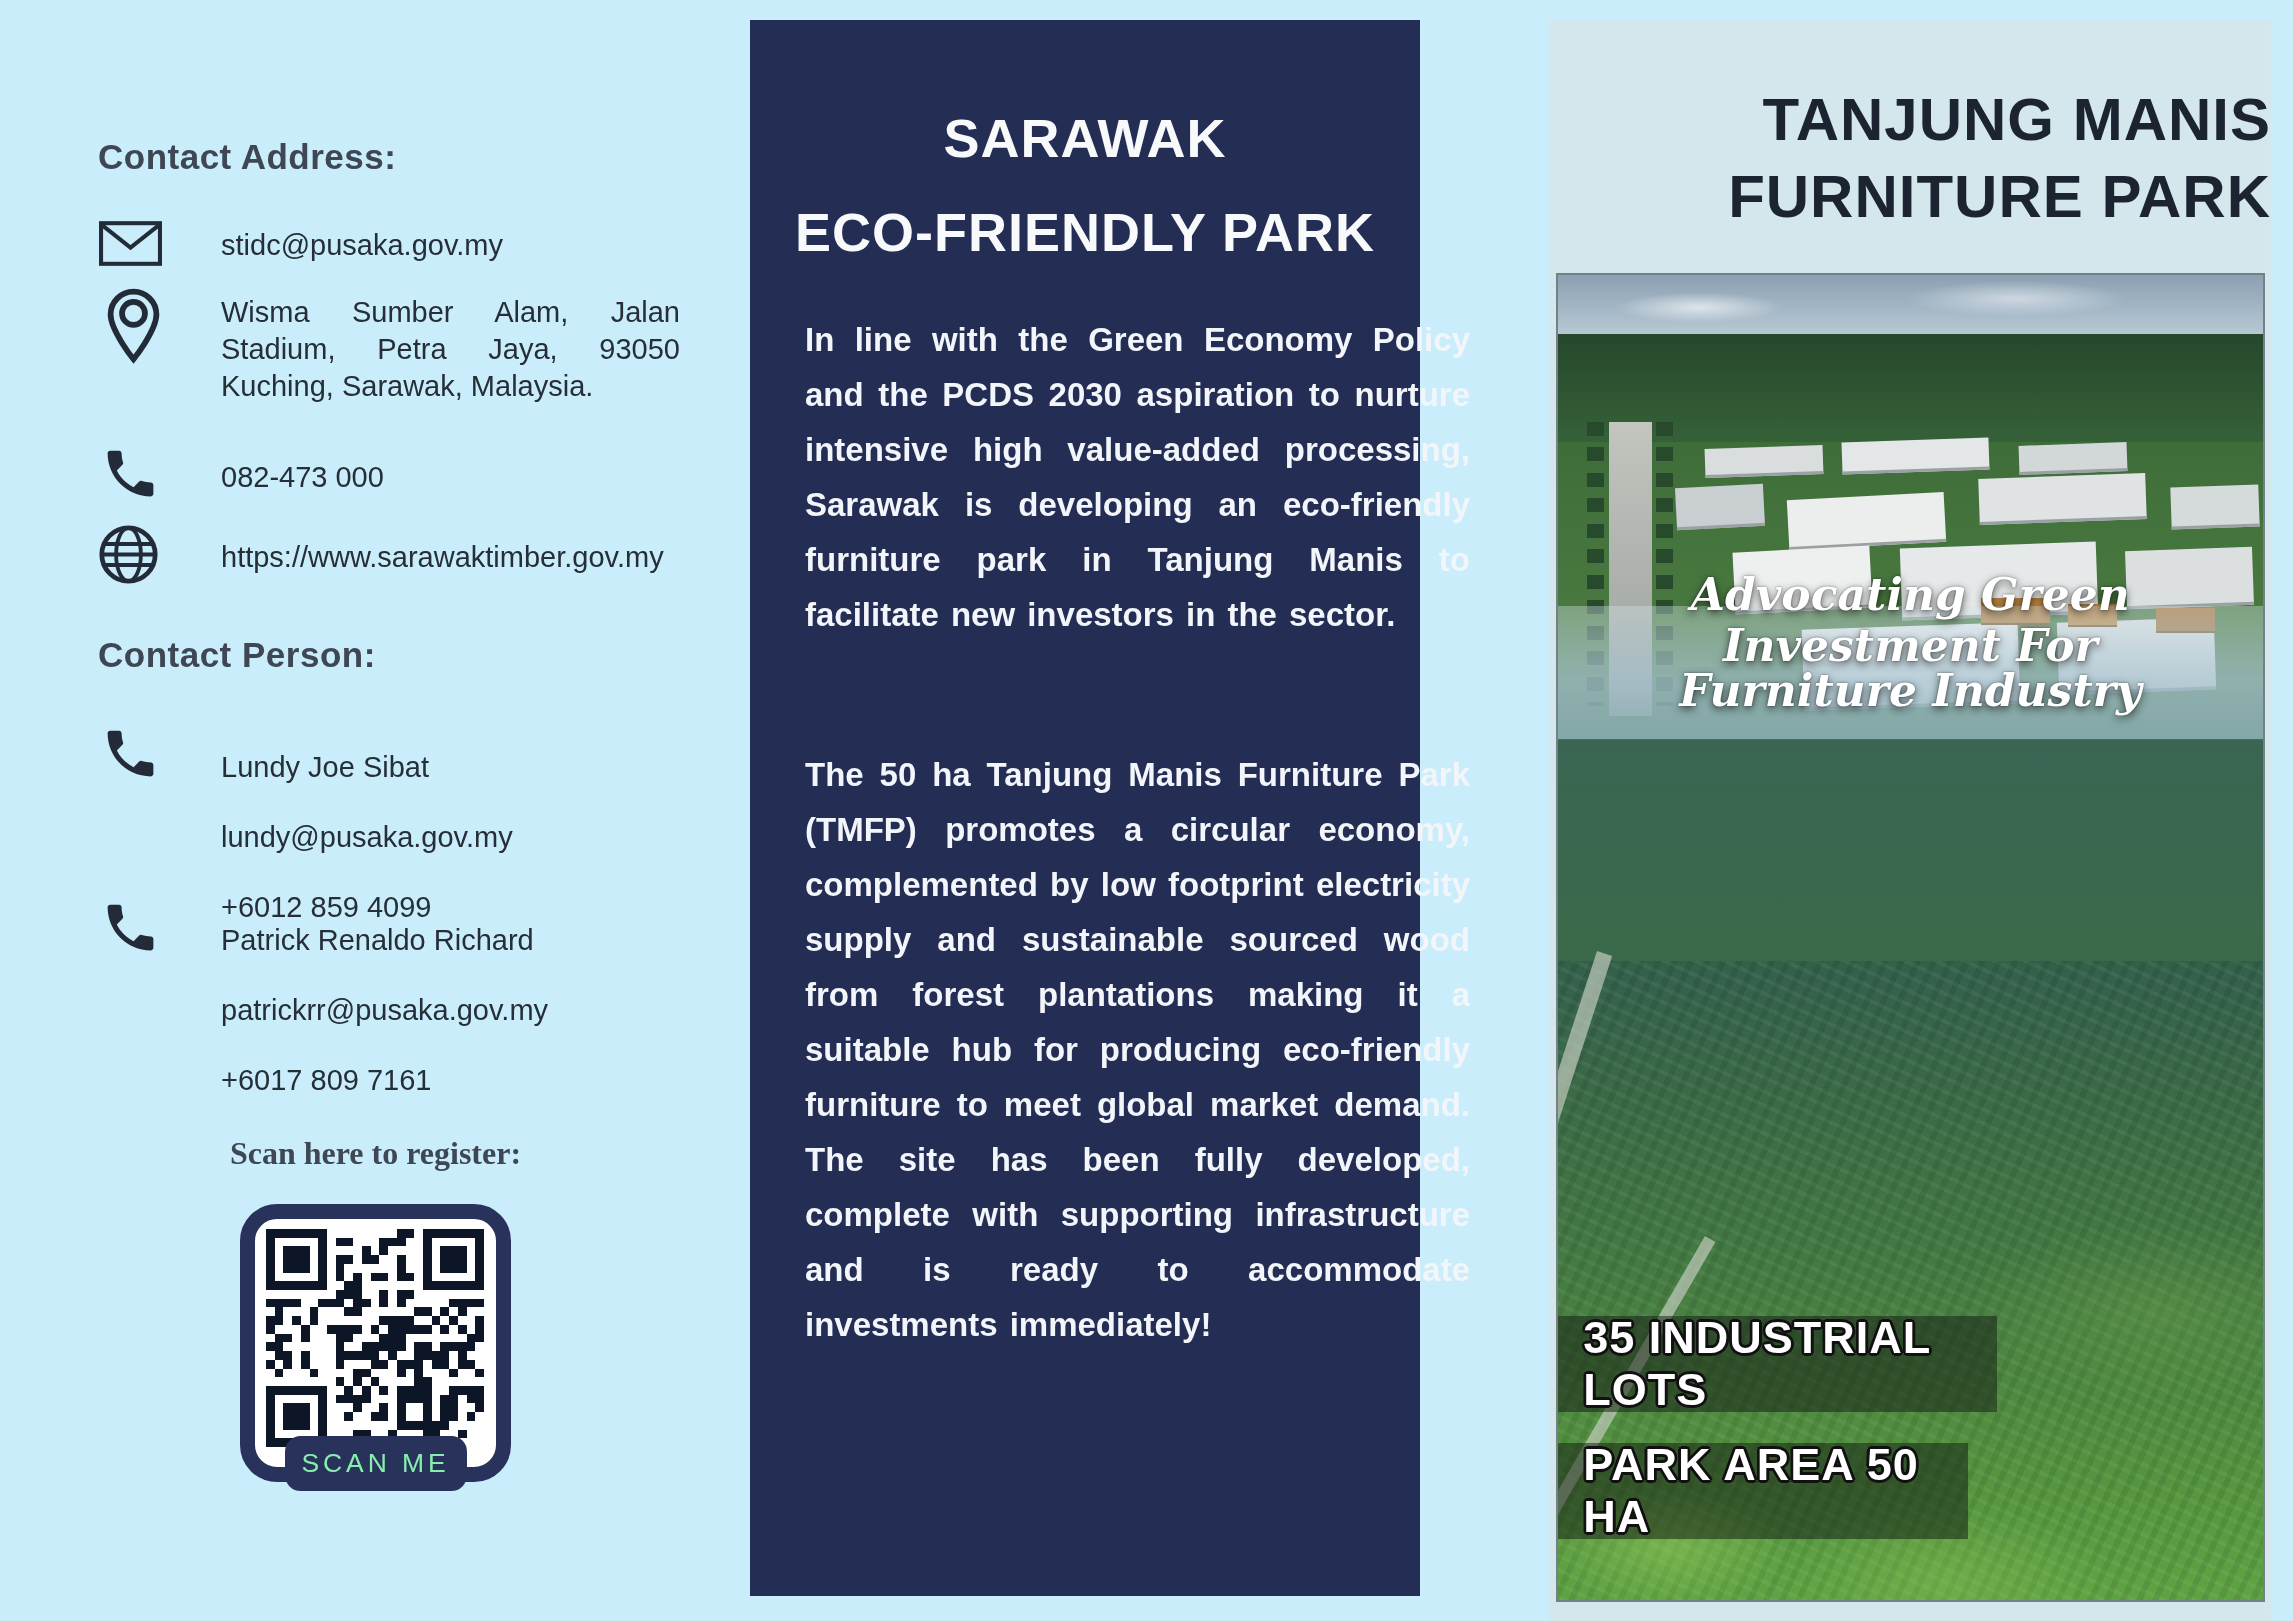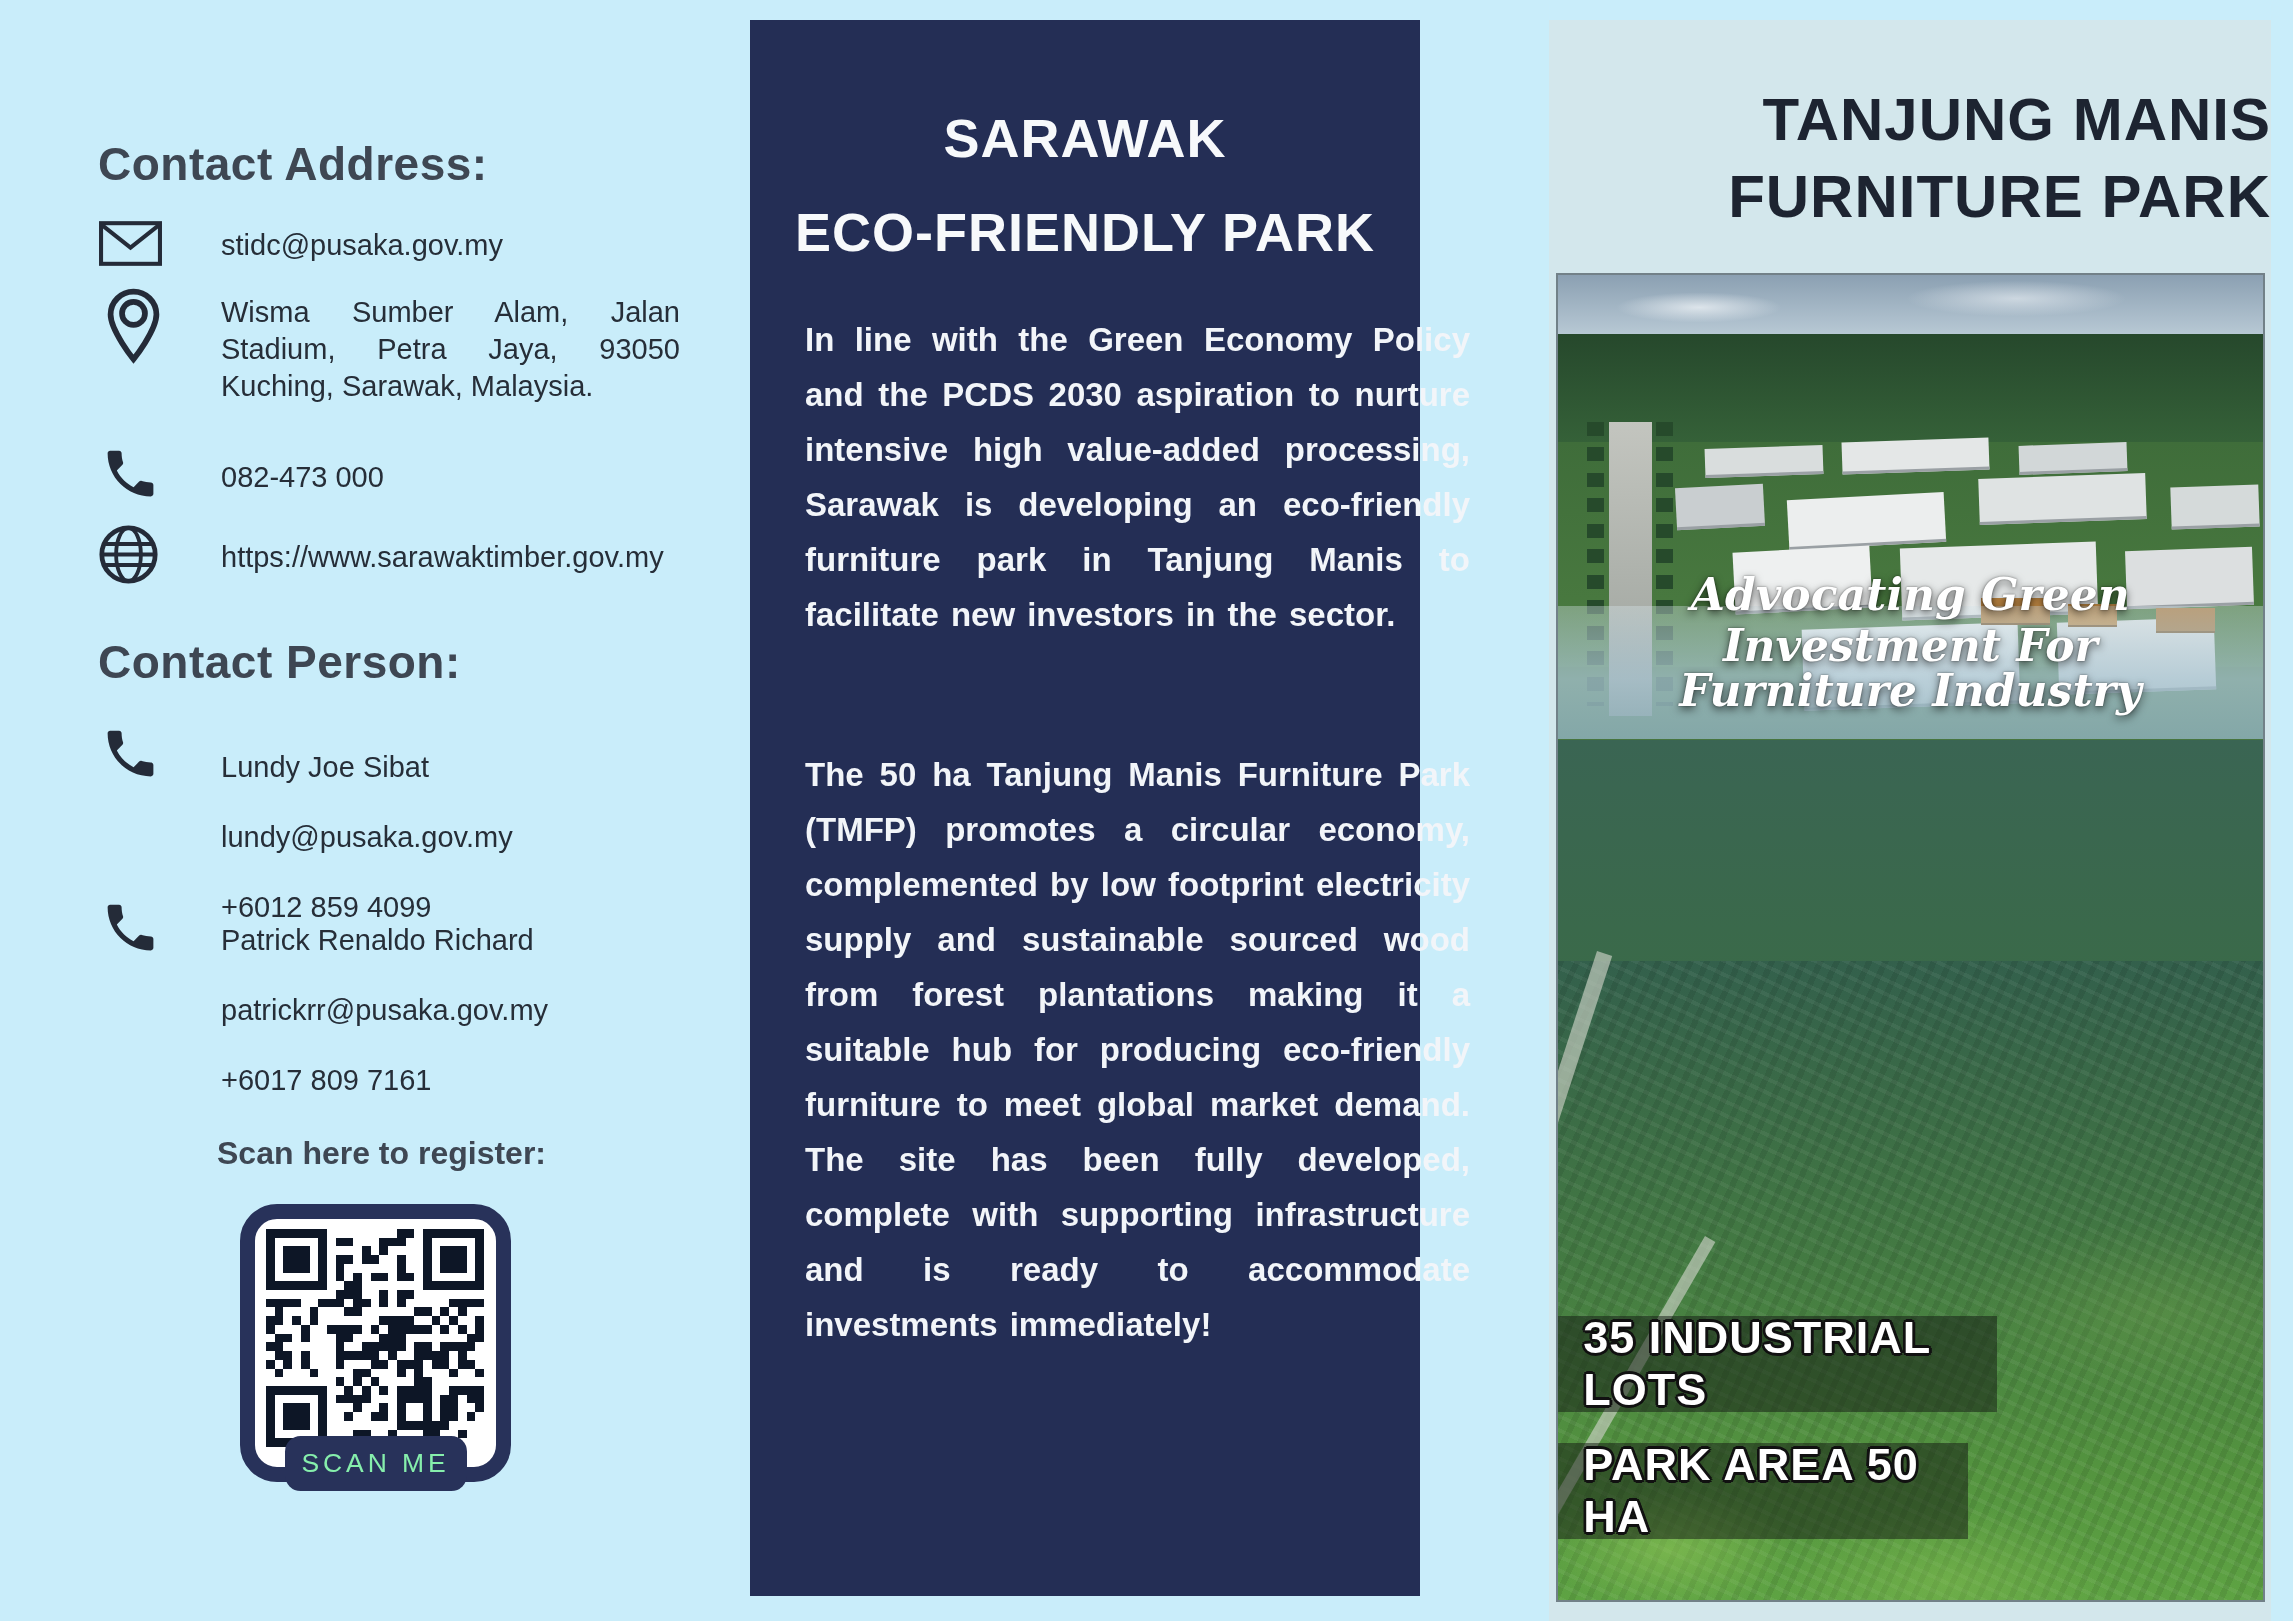--- a/index.html
+++ b/index.html
@@ -1,21 +1,21 @@
 <!DOCTYPE html>
 <html><head>
 <meta charset="utf-8">
 <style>
   html,body{margin:0;padding:0;}
   body{font-family:"Liberation Sans",sans-serif;}
   #page{position:relative;width:2294px;height:1621px;background:#c9edfa;overflow:hidden;}
   .abs{position:absolute;}
 
   
-  .lp-heading{font-weight:bold;font-size:46px;color:#3e4753;letter-spacing:0.5px;}
+  .lp-heading{font-weight:bold;font-size:35px;color:#3e4753;letter-spacing:0.5px;}
   .lp-text{font-size:29px;color:#262e38;}
   .lp-text.just{text-align:justify;}
   .icon-stroke{stroke:#242b38;fill:none;}
   .person-block div{line-height:34px;margin-top:36px;}
   .scan-heading{font-weight:bold;font-size:32px;color:#3e4753;text-align:center;width:461px;}
   .qr-frame{width:271px;height:278px;background:#ffffff;border:15.7px solid #28325a;border-radius:37px;box-sizing:border-box;}
   .qr-frame svg{position:absolute;left:9.8px;top:9.8px;width:220px;height:218px;}
   .qr-frame svg rect{fill:#0d1626;shape-rendering:crispEdges;}
   .scan-pill{position:absolute;left:50%;transform:translateX(-50%);bottom:-23.5px;width:182px;height:55px;
     background:#28325a;border-radius:15.7px;display:flex;align-items:center;justify-content:center;
@@ -104,21 +104,21 @@
 
     <svg class="abs" viewBox="0 0 24 24" style="left:100px;top:897px;width:61px;height:61px;">
       <path fill="#242b38" d="M6.62 10.79c1.44 2.83 3.76 5.14 6.59 6.59l2.2-2.2c.27-.27.67-.36 1.02-.24 1.12.37 2.33.57 3.57.57.55 0 1 .45 1 1V20c0 .55-.45 1-1 1-9.39 0-17-7.61-17-17 0-.55.45-1 1-1h3.5c.55 0 1 .45 1 1 0 1.25.2 2.45.57 3.57.11.35.03.74-.25 1.02l-2.2 2.2z"></path>
     </svg>
     <div class="abs lp-text person-block" style="left:221px;top:887px;">
       <div>Patrick Renaldo Richard</div>
       <div>patrickrr@pusaka.gov.my</div>
       <div>+6017 809 7161</div>
     </div>
 
-    <div class="abs scan-heading" style="left:151px;top:1135px;">Scan here to register:</div>
+    <div class="abs scan-heading" style="left:145px;top:1135px;font-family:Liberation Serif, serif;">Scan here to register:</div>
 
     <div class="abs qr-frame" style="left:240px;top:1204px;">
       <svg viewBox="0 0 25 25">
           <rect x="0" y="0" width="1" height="1"></rect>
           <rect x="1" y="0" width="1" height="1"></rect>
           <rect x="2" y="0" width="1" height="1"></rect>
           <rect x="3" y="0" width="1" height="1"></rect>
           <rect x="4" y="0" width="1" height="1"></rect>
           <rect x="5" y="0" width="1" height="1"></rect>
           <rect x="6" y="0" width="1" height="1"></rect>

